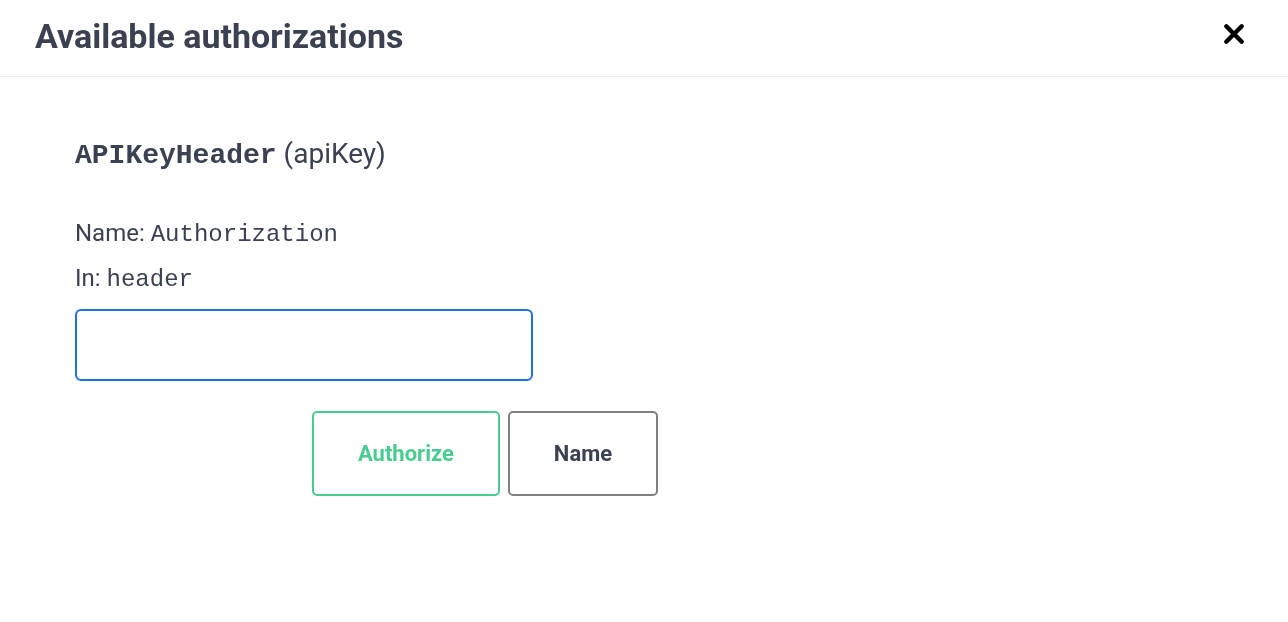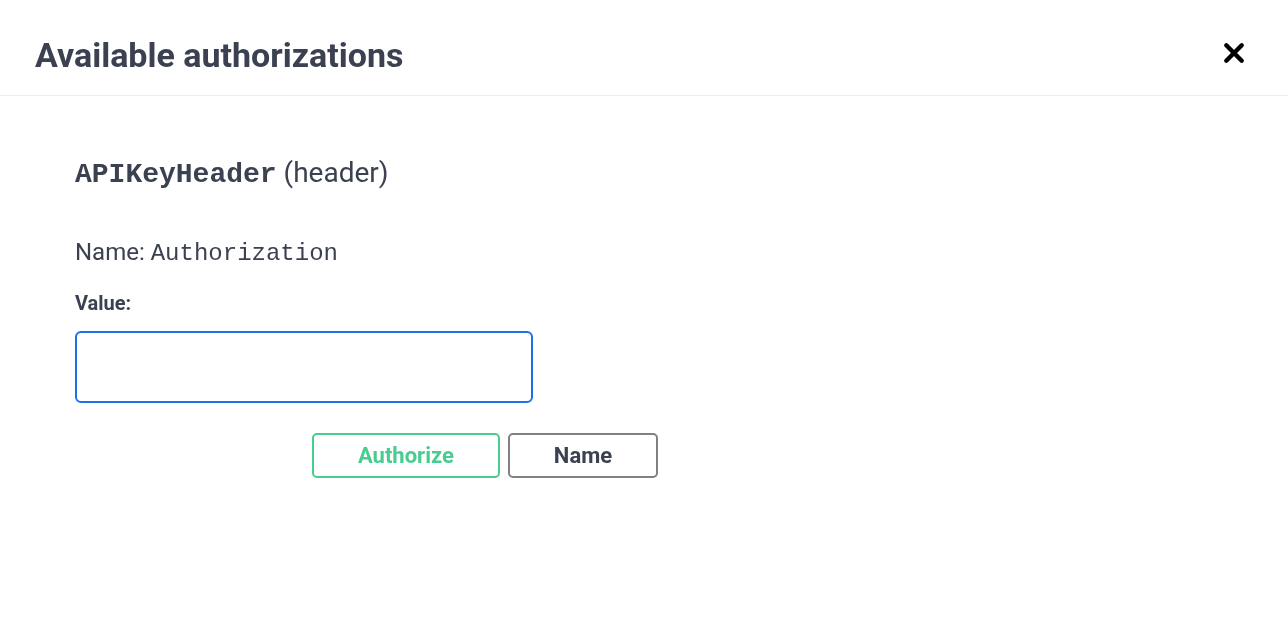--- a/index.html
+++ b/index.html
@@ -14,21 +14,21 @@
       height: 622px;
       overflow: hidden;
     }
     .modal {
       width: 100%;
     }
     .modal-header {
       display: flex;
       justify-content: space-between;
       align-items: center;
-      padding: 35px 35px 20px 35px;
+      padding: 16px 35px 20px 35px;
       border-bottom: 1px solid #eee;
     }
     .modal-title {
       font-size: 34px;
       font-weight: 700;
       color: #3b4151;
     }
     .close-icon {
       font-size: 28px;
       font-weight: 900;
@@ -81,21 +81,21 @@
     .button-row {
       display: flex;
       justify-content: center;
       gap: 8px;
       margin-top: 30px;
       max-width: 820px;
     }
     .btn {
       font-size: 22px;
       font-weight: 700;
-      padding: 8px 44px;
+      padding: 28px 44px;
       border-radius: 5px;
       background: #fff;
       cursor: pointer;
       font-family: inherit;
     }
     .btn-authorize {
       color: #49cc90;
       border: 2px solid #49cc90;
     }
     .btn-close {
@@ -112,30 +112,33 @@
     <span class="close-icon">
       <svg width="22" height="22" viewBox="0 0 20 20" fill="currentColor">
         <path d="M3 3 L17 17 M17 3 L3 17" stroke="#000" stroke-width="4" stroke-linecap="round"></path>
       </svg>
     </span>
   </div>
 
   <div class="modal-body">
     <h3 class="auth-section-title">
       <span class="code-name">APIKeyHeader</span>
-      <span class="type-suffix">(header)</span>
+      <span class="type-suffix">(apiKey)</span>
     </h3>
 
     <div class="field-row">
       <span>Name:</span>
       <span class="field-value-mono">Authorization</span>
     </div>
 
+    <div class="field-row">
+      <span>In:</span>
+      <span class="field-value-mono">header</span>
+    </div>
 
-    <div class="value-label">Value:</div>
 
     <input type="text" class="value-input" value="" style="">
 
     <div class="button-row">
       <button class="btn btn-authorize">Authorize</button>
       <button class="btn btn-close">Name</button>
     </div>
   </div>
 </div>
 

